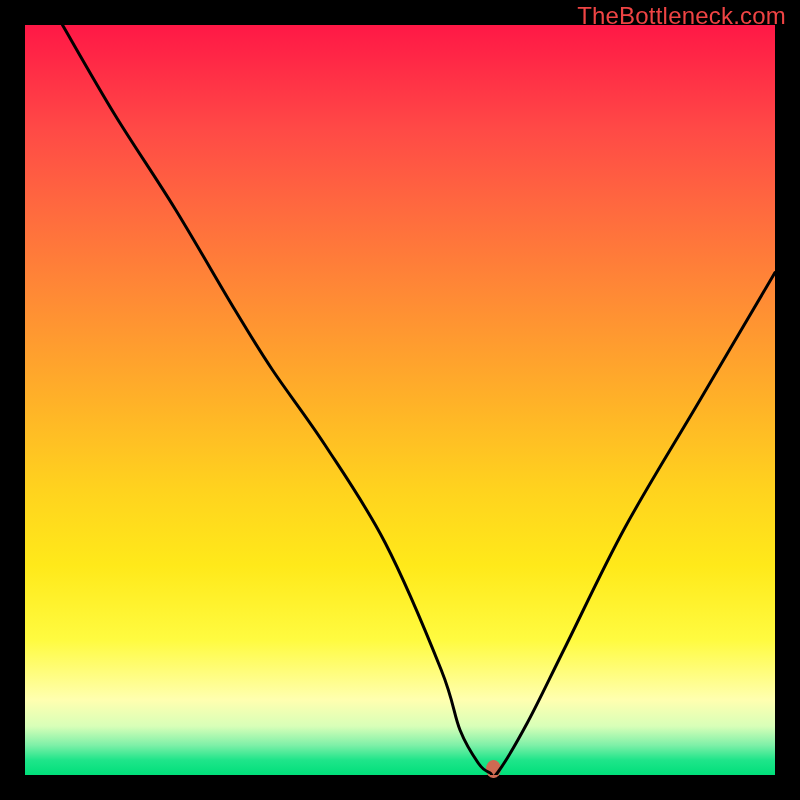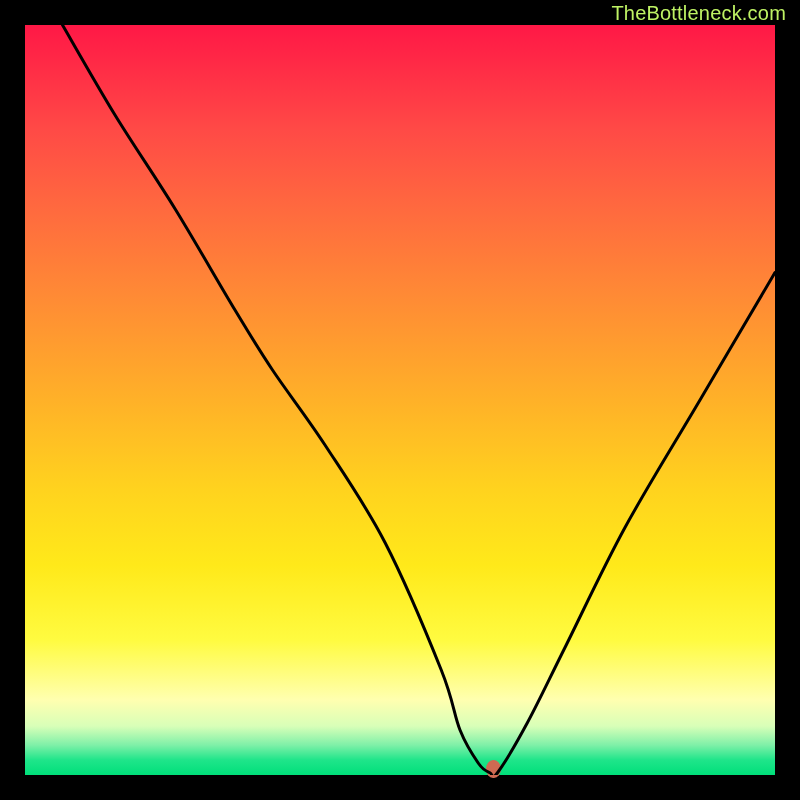--- a/index.html
+++ b/index.html
@@ -13,22 +13,22 @@
   }
   .chart-wrapper {
     position: relative;
     width: 800px;
     height: 800px;
   }
   .watermark {
     position: absolute;
     top: 2px;
     right: 14px;
-    color: #bef264;
-    font-size: 20px;
+    color: #ef4444;
+    font-size: 24px;
     font-weight: 500;
     letter-spacing: 0.2px;
     z-index: 20;
     user-select: none;
   }
   .plot-area {
     position: absolute;
     left: 25px;
     top: 25px;
     width: 750px;

